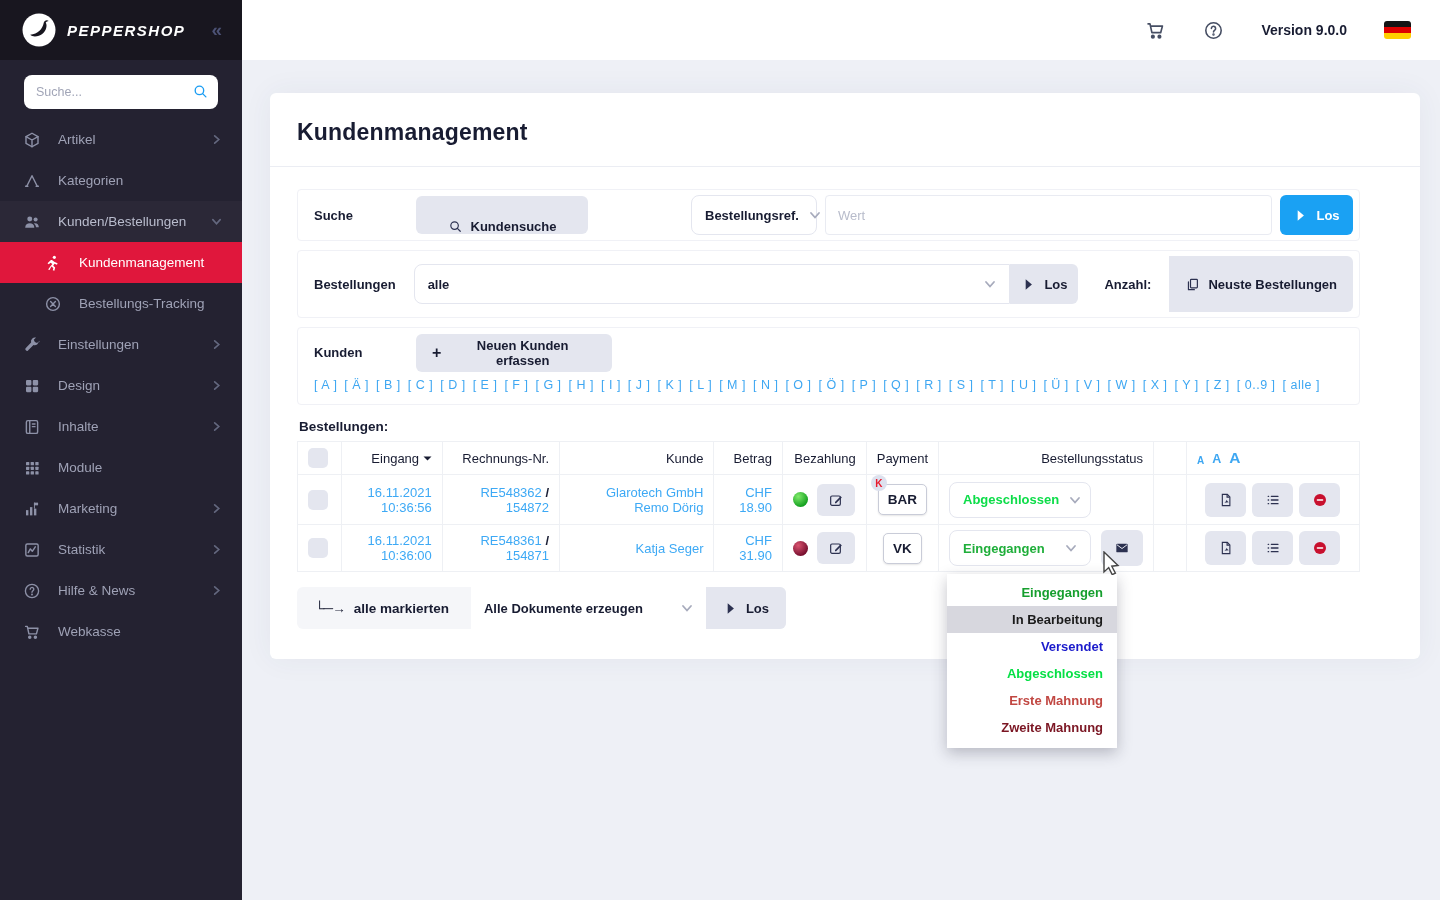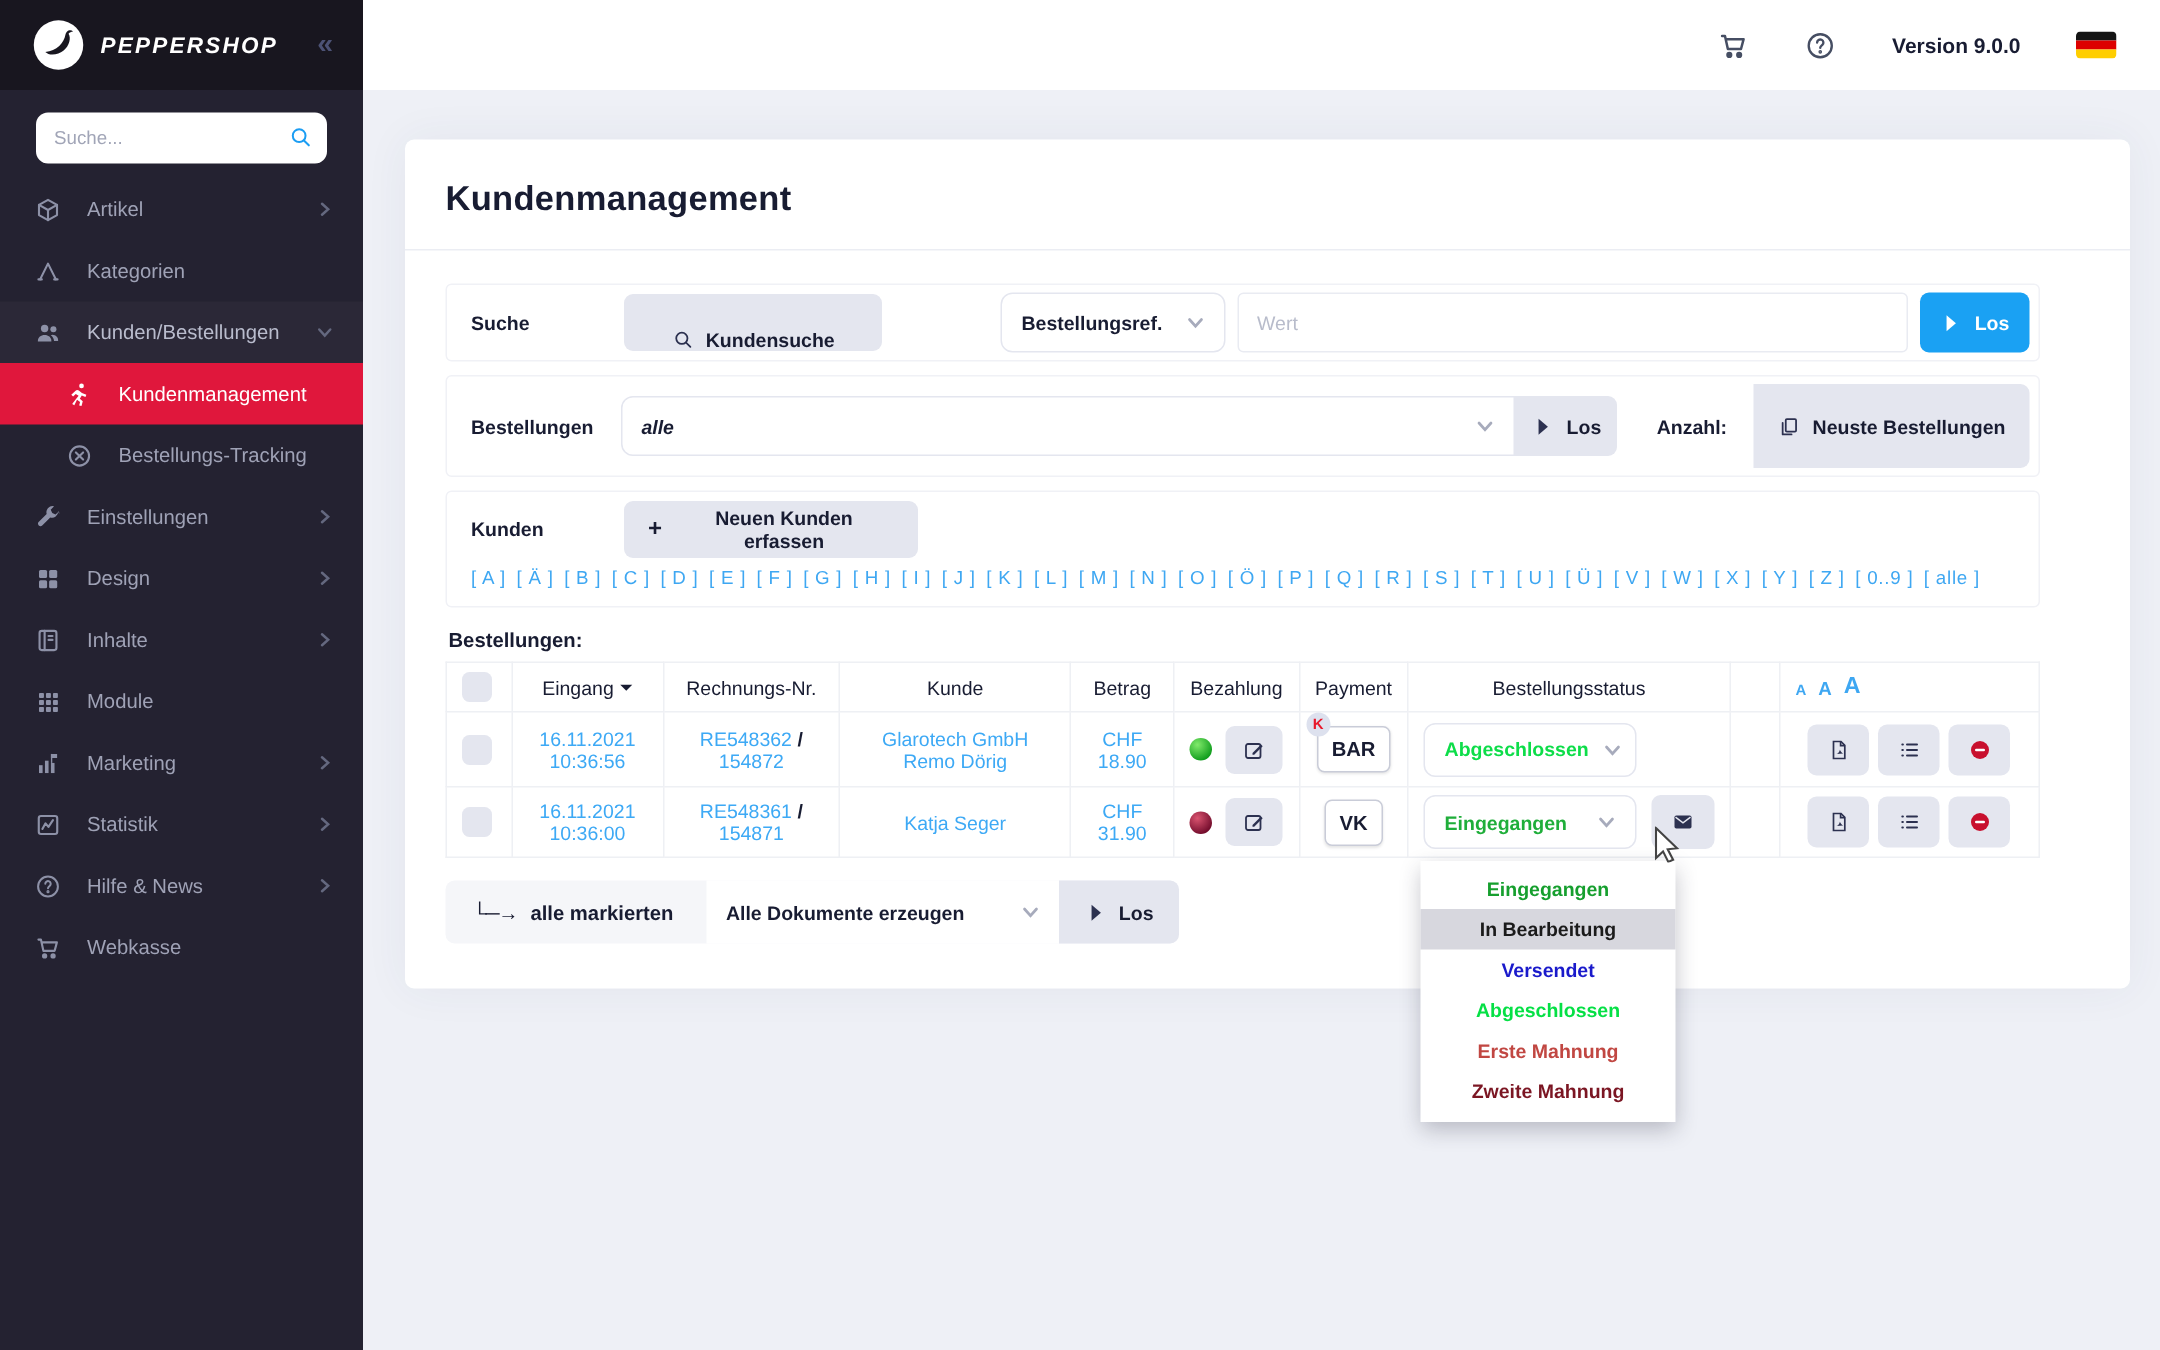--- a/index.html
+++ b/index.html
@@ -47,37 +47,37 @@
   .btn { display:inline-flex; align-items:center; justify-content:center; gap:8px; background:#e4e6ef; border:none; border-radius:6px; height:38px; font-family:inherit; font-size:13px; font-weight:bold; color:#181c32; cursor:pointer; padding:0 16px; }
   .btn .bic { width:15px; height:15px; display:flex; color:#2c3150; }
   .btn.primary { background:#1aa1f3; color:#fff; height:40px; width:73px; padding:0 10px; }
   .btn.primary .bic { color:#fff; }
   .sel { display:inline-flex; align-items:center; justify-content:space-between; background:#fff; border:1px solid #e4e6ef; border-radius:8px; height:40px; padding:0 13px; font-size:13px; font-weight:bold; color:#181c32; cursor:pointer; }
   .sel .chev { width:12px; height:12px; color:#a7abbc; display:flex; margin-left:10px; }
   .inp { border:1px solid #e9ebf2; border-radius:4px; height:40px; padding:0 12px; font-size:13px; font-family:inherit; color:#181c32; outline:none; }
   .inp::placeholder { color:#b8bccb; }
 
   .w-kundensuche { width:172px; margin-left:16px;align-items:flex-end; }
-  .sel-ref { width:150px; margin-left:auto; }
+  .sel-ref { width:126px; margin-left:auto; }
   .inp-wert { width:447px; }
   .grp { display:flex; align-items:stretch; flex:1; }
-  .sel-alle { flex:1; border-radius:8px 0 0 8px;font-style:italic; }
+  .sel-alle { flex:1; border-radius:8px 0 0 8px; }
   .btn-los-gray { border-radius:0 6px 6px 0; height:40px; width:68px; }
   .lab-anzahl { font-weight:bold; font-size:13px; padding:0 10px 0 18px; }
   .grp2 { display:flex; align-items:stretch; }
   .inp-count { width:222px; border-radius:8px 0 0 8px; border-right:none; font-weight:bold; }
   .btn-neuste { border-radius:0 6px 6px 0; height:56px; }
   .btn-newcust { width:196px; margin-left:16px; }
   .alpha { padding:6px 10px 8px; font-size:12.5px; letter-spacing:.5px; }
   .alpha span { color:#3ea7f2; margin-right:7px; cursor:pointer; white-space:nowrap; }
 
   .seclabel { font-weight:bold; font-size:13.5px; margin:14px 0 7px 2px; }
 
   table.orders { width:100%; border-collapse:collapse; font-size:13px; }
-  table.orders th, table.orders td { border:1px solid #eef0f4; padding:5px 10px; text-align:center; vertical-align:middle; }
+  table.orders th, table.orders td { border:1px solid #eef0f4; padding:5px 10px; text-align:right; vertical-align:middle; }
   table.orders th { height:33px; font-weight:normal; font-size:13px; color:#181c32; }
   .cb { width:20px; height:20px; border-radius:5px; background:#e4e6ef; cursor:pointer; }
   .lnk { color:#3da9f5; text-decoration:none; cursor:pointer; }
   .slash { color:#181c32; font-weight:bold; }
   td.amount, th.amount { text-align:right; }
   td.amount { color:#3da9f5; }
   .payrow { display:flex; align-items:center; gap:9px; }
   .sphere { width:15px; height:15px; border-radius:50%; flex:none; }
   .ibtn { display:inline-flex; align-items:center; justify-content:center; background:#e4e6ef; border:none; border-radius:6px; width:41px; height:34px; cursor:pointer; color:#2c3150; }
   .ibtn svg { width:16px; height:16px; }

